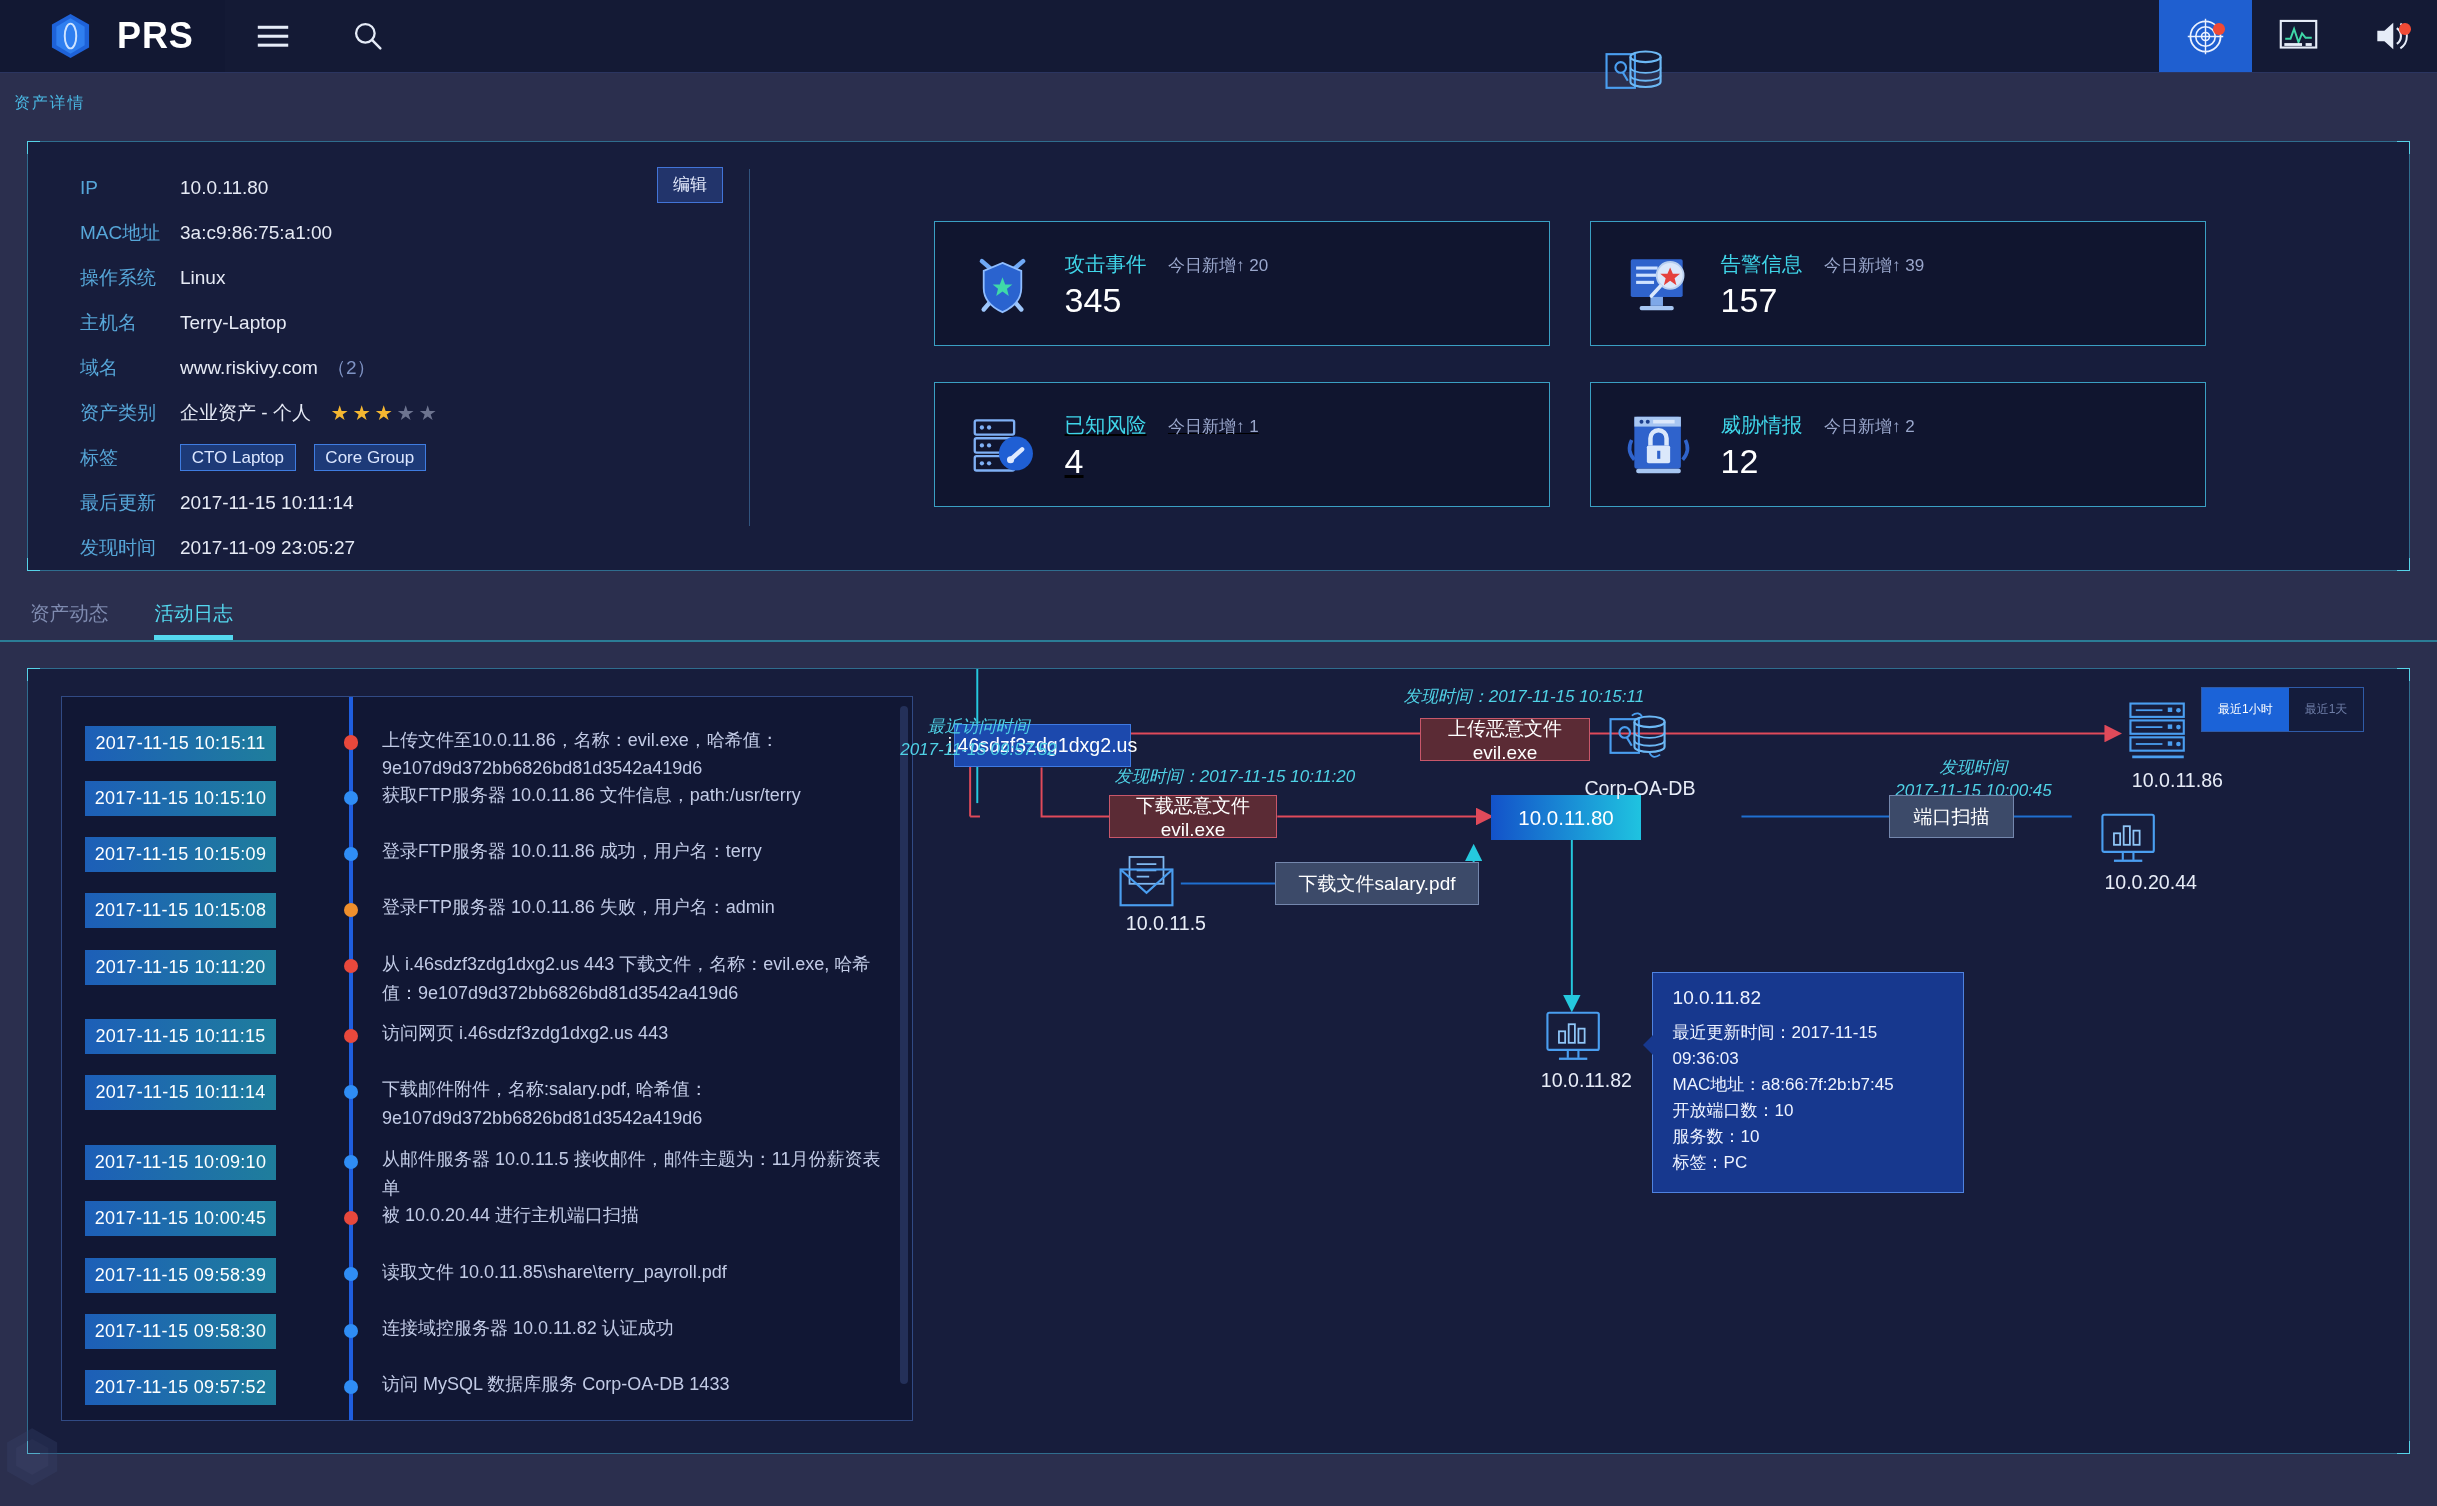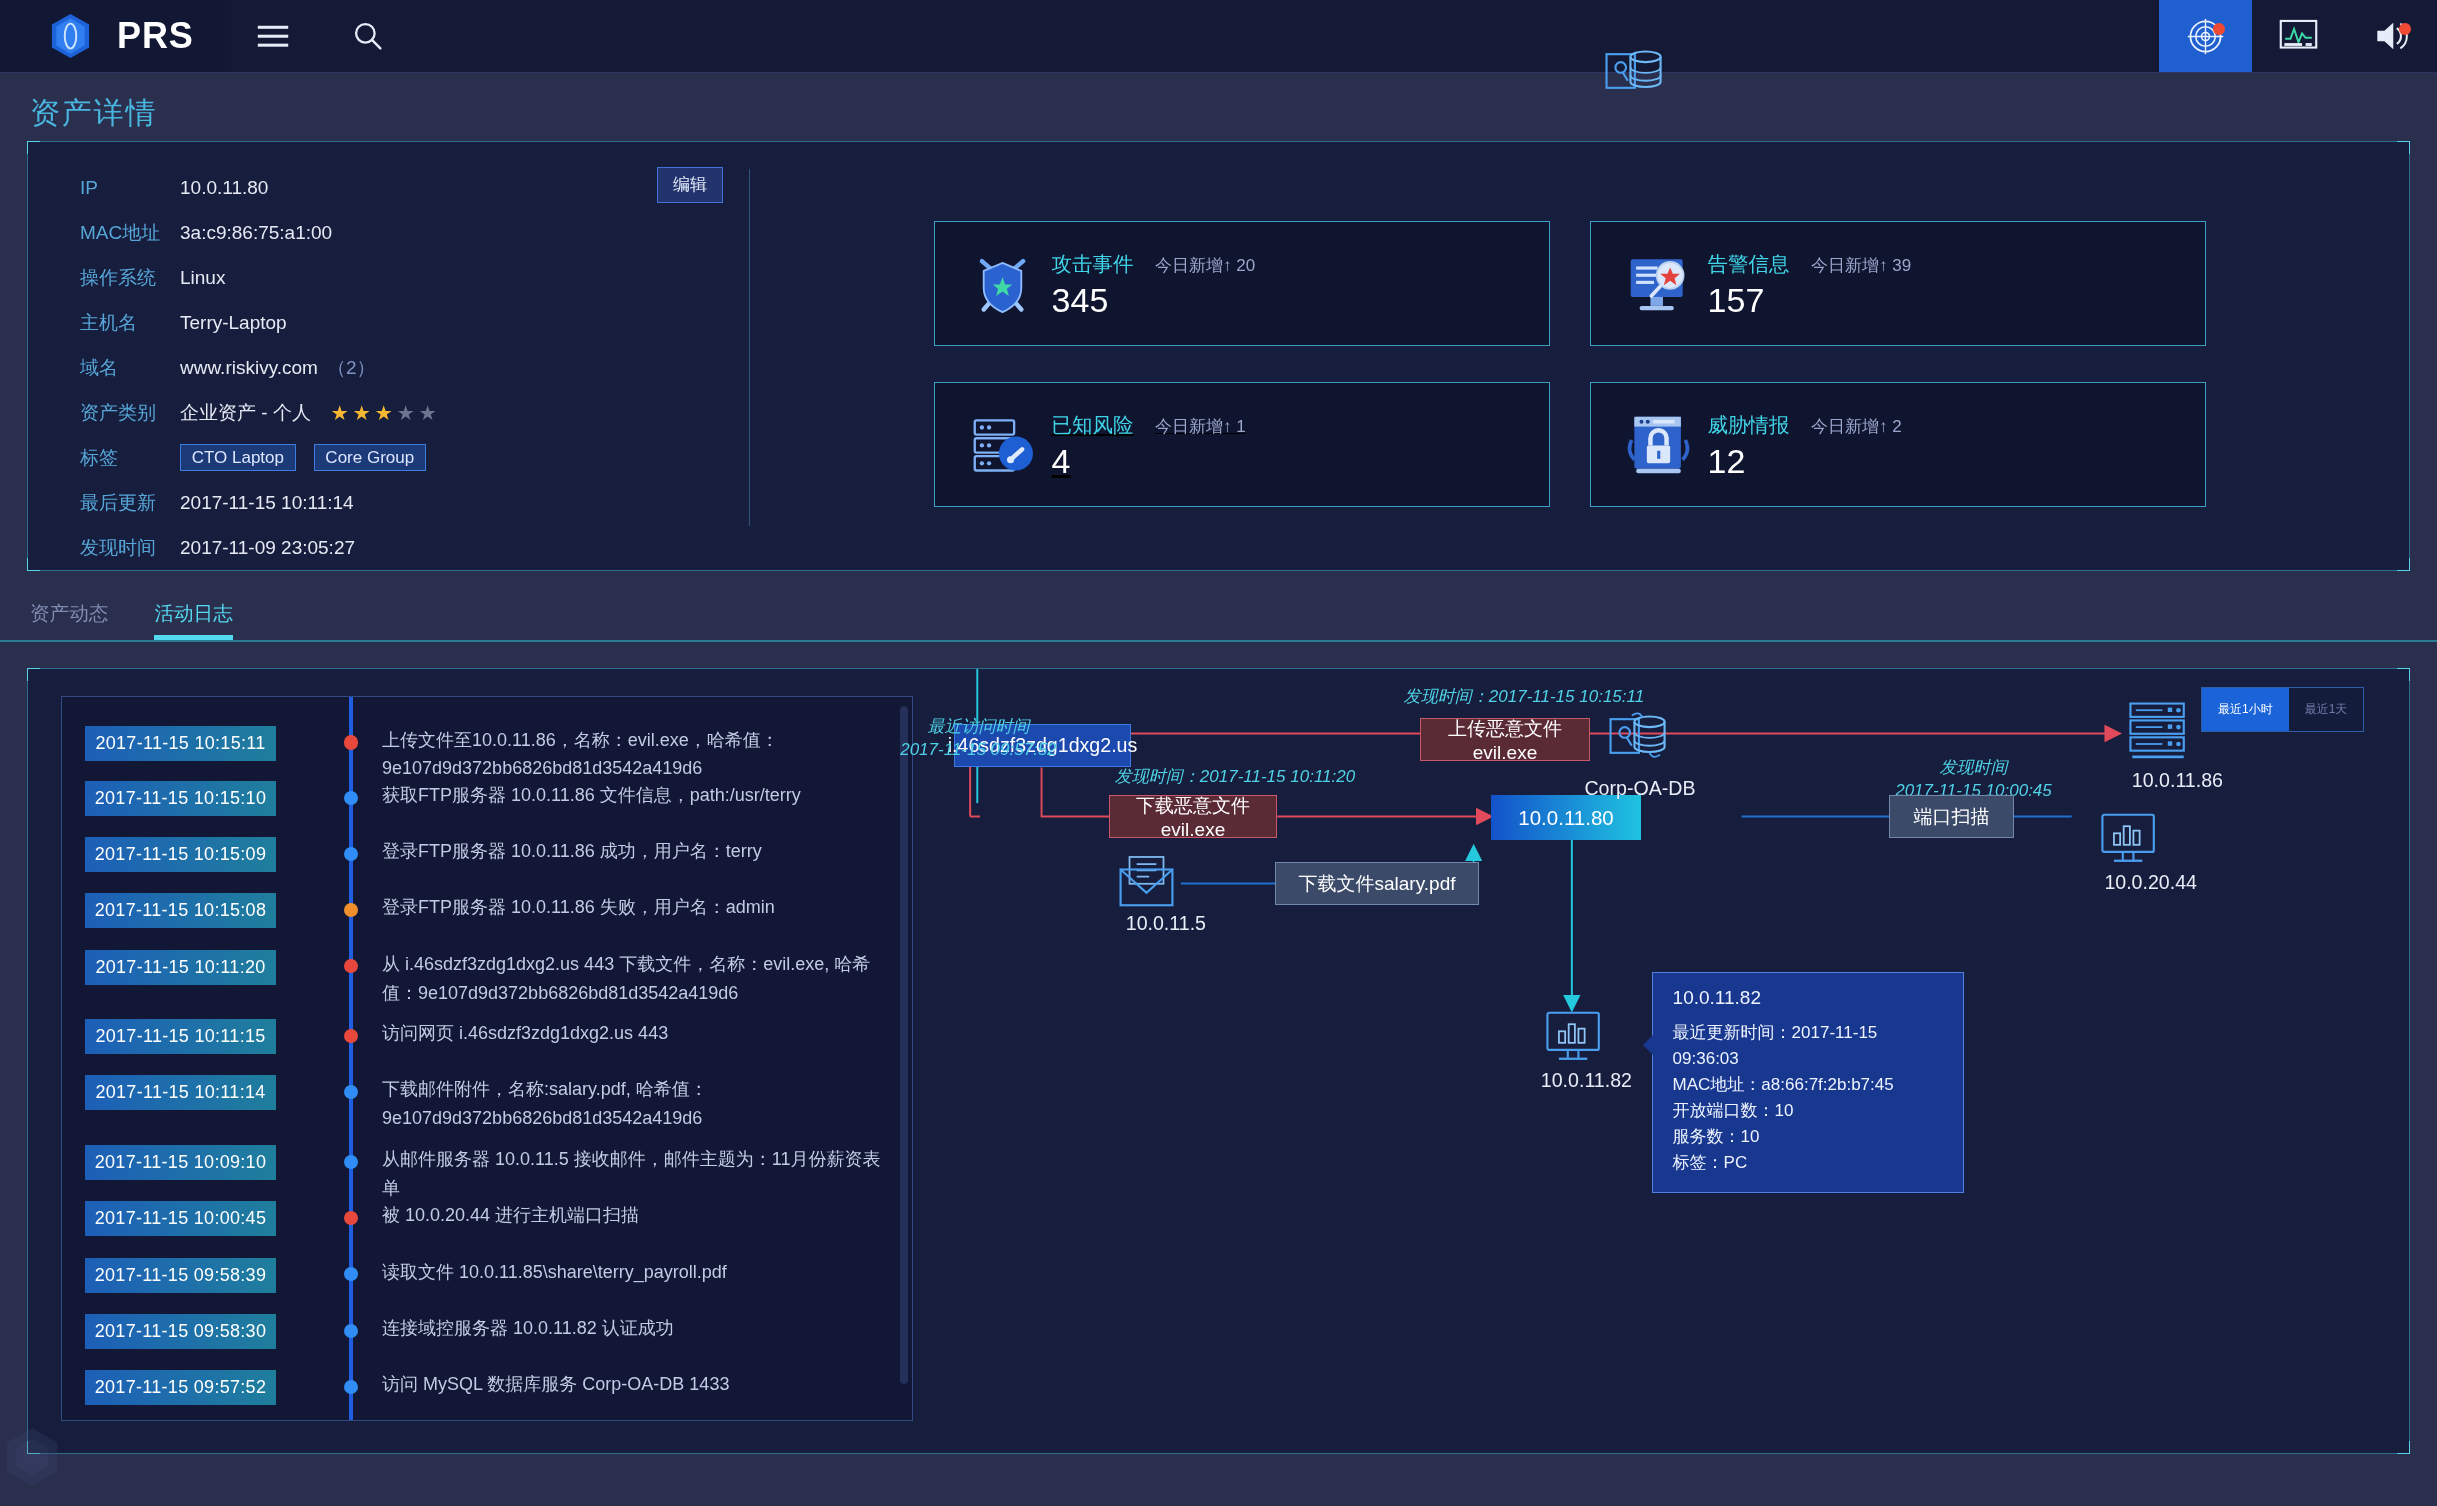--- a/index.html
+++ b/index.html
@@ -34,22 +34,22 @@
     position:relative; cursor:pointer;
   }
   .tb-ricon.active { background:#1f5fd0; }
   .dot-badge {
     position:absolute; width:11.6px; height:11.6px; border-radius:50%;
     background:#f04a35; top:23px; right:27px;
   }
 
   
   .page-title {
-    position:absolute; top:93px; left:30px;
-    font-size:30px; color:#49b6e0; letter-spacing:1.8px;
+    position:absolute; top:93px; left:14px;
+    font-size:16px; color:#49b6e0; letter-spacing:1.8px;
   }
 
   
   .detail-panel {
     position:absolute; top:141px; left:27px; width:2383px; height:430px;
     background:#171d3c; border:0.9px solid #2f6d8e;
   }
   .dp-corner { position:absolute; width:12.5px; height:12.5px; border:1.8px solid #56d3e8; }
   .dp-tl { top:-0.9px; left:-0.9px; border-right:none; border-bottom:none; }
   .dp-tr { top:-0.9px; right:-0.9px; border-left:none; border-bottom:none; }
@@ -73,21 +73,21 @@
     border:0.9px solid #4274d8; background:#22346b; color:#e8eeff;
     font-size:17px; padding:5.4px 15px; cursor:pointer;
   }
   .vsep { position:absolute; top:27px; left:721px; width:0.9px; height:357px; background:#31547e; }
 
   
   .cards { position:absolute; top:79px; left:906px; width:1294px; }
   .card {
     position:absolute; width:616px; height:125px;
     background:#10152f; border:0.9px solid #3a9fc3;
-    display:flex; align-items:center; padding-left:28.6px; gap:11px;
+    display:flex; align-items:center; padding-left:28.6px; gap:24px;
   }
   .card.c0 { left:0;    top:0; }
   .card.c1 { left:656px;top:0; }
   .card.c2 { left:0;    top:161px;text-decoration:underline; }
   .card.c3 { left:656px;top:161px; }
   .card-ico { width:77px; height:77px; flex:none; }
   .card-body { display:flex; flex-direction:column; gap:5.4px; }
   .card-head { display:flex; align-items:baseline; gap:21.4px; }
   .card-title { color:#3fd5e8; font-size:20.5px; }
   .card-delta { color:#9aa7cc; font-size:17px; }

